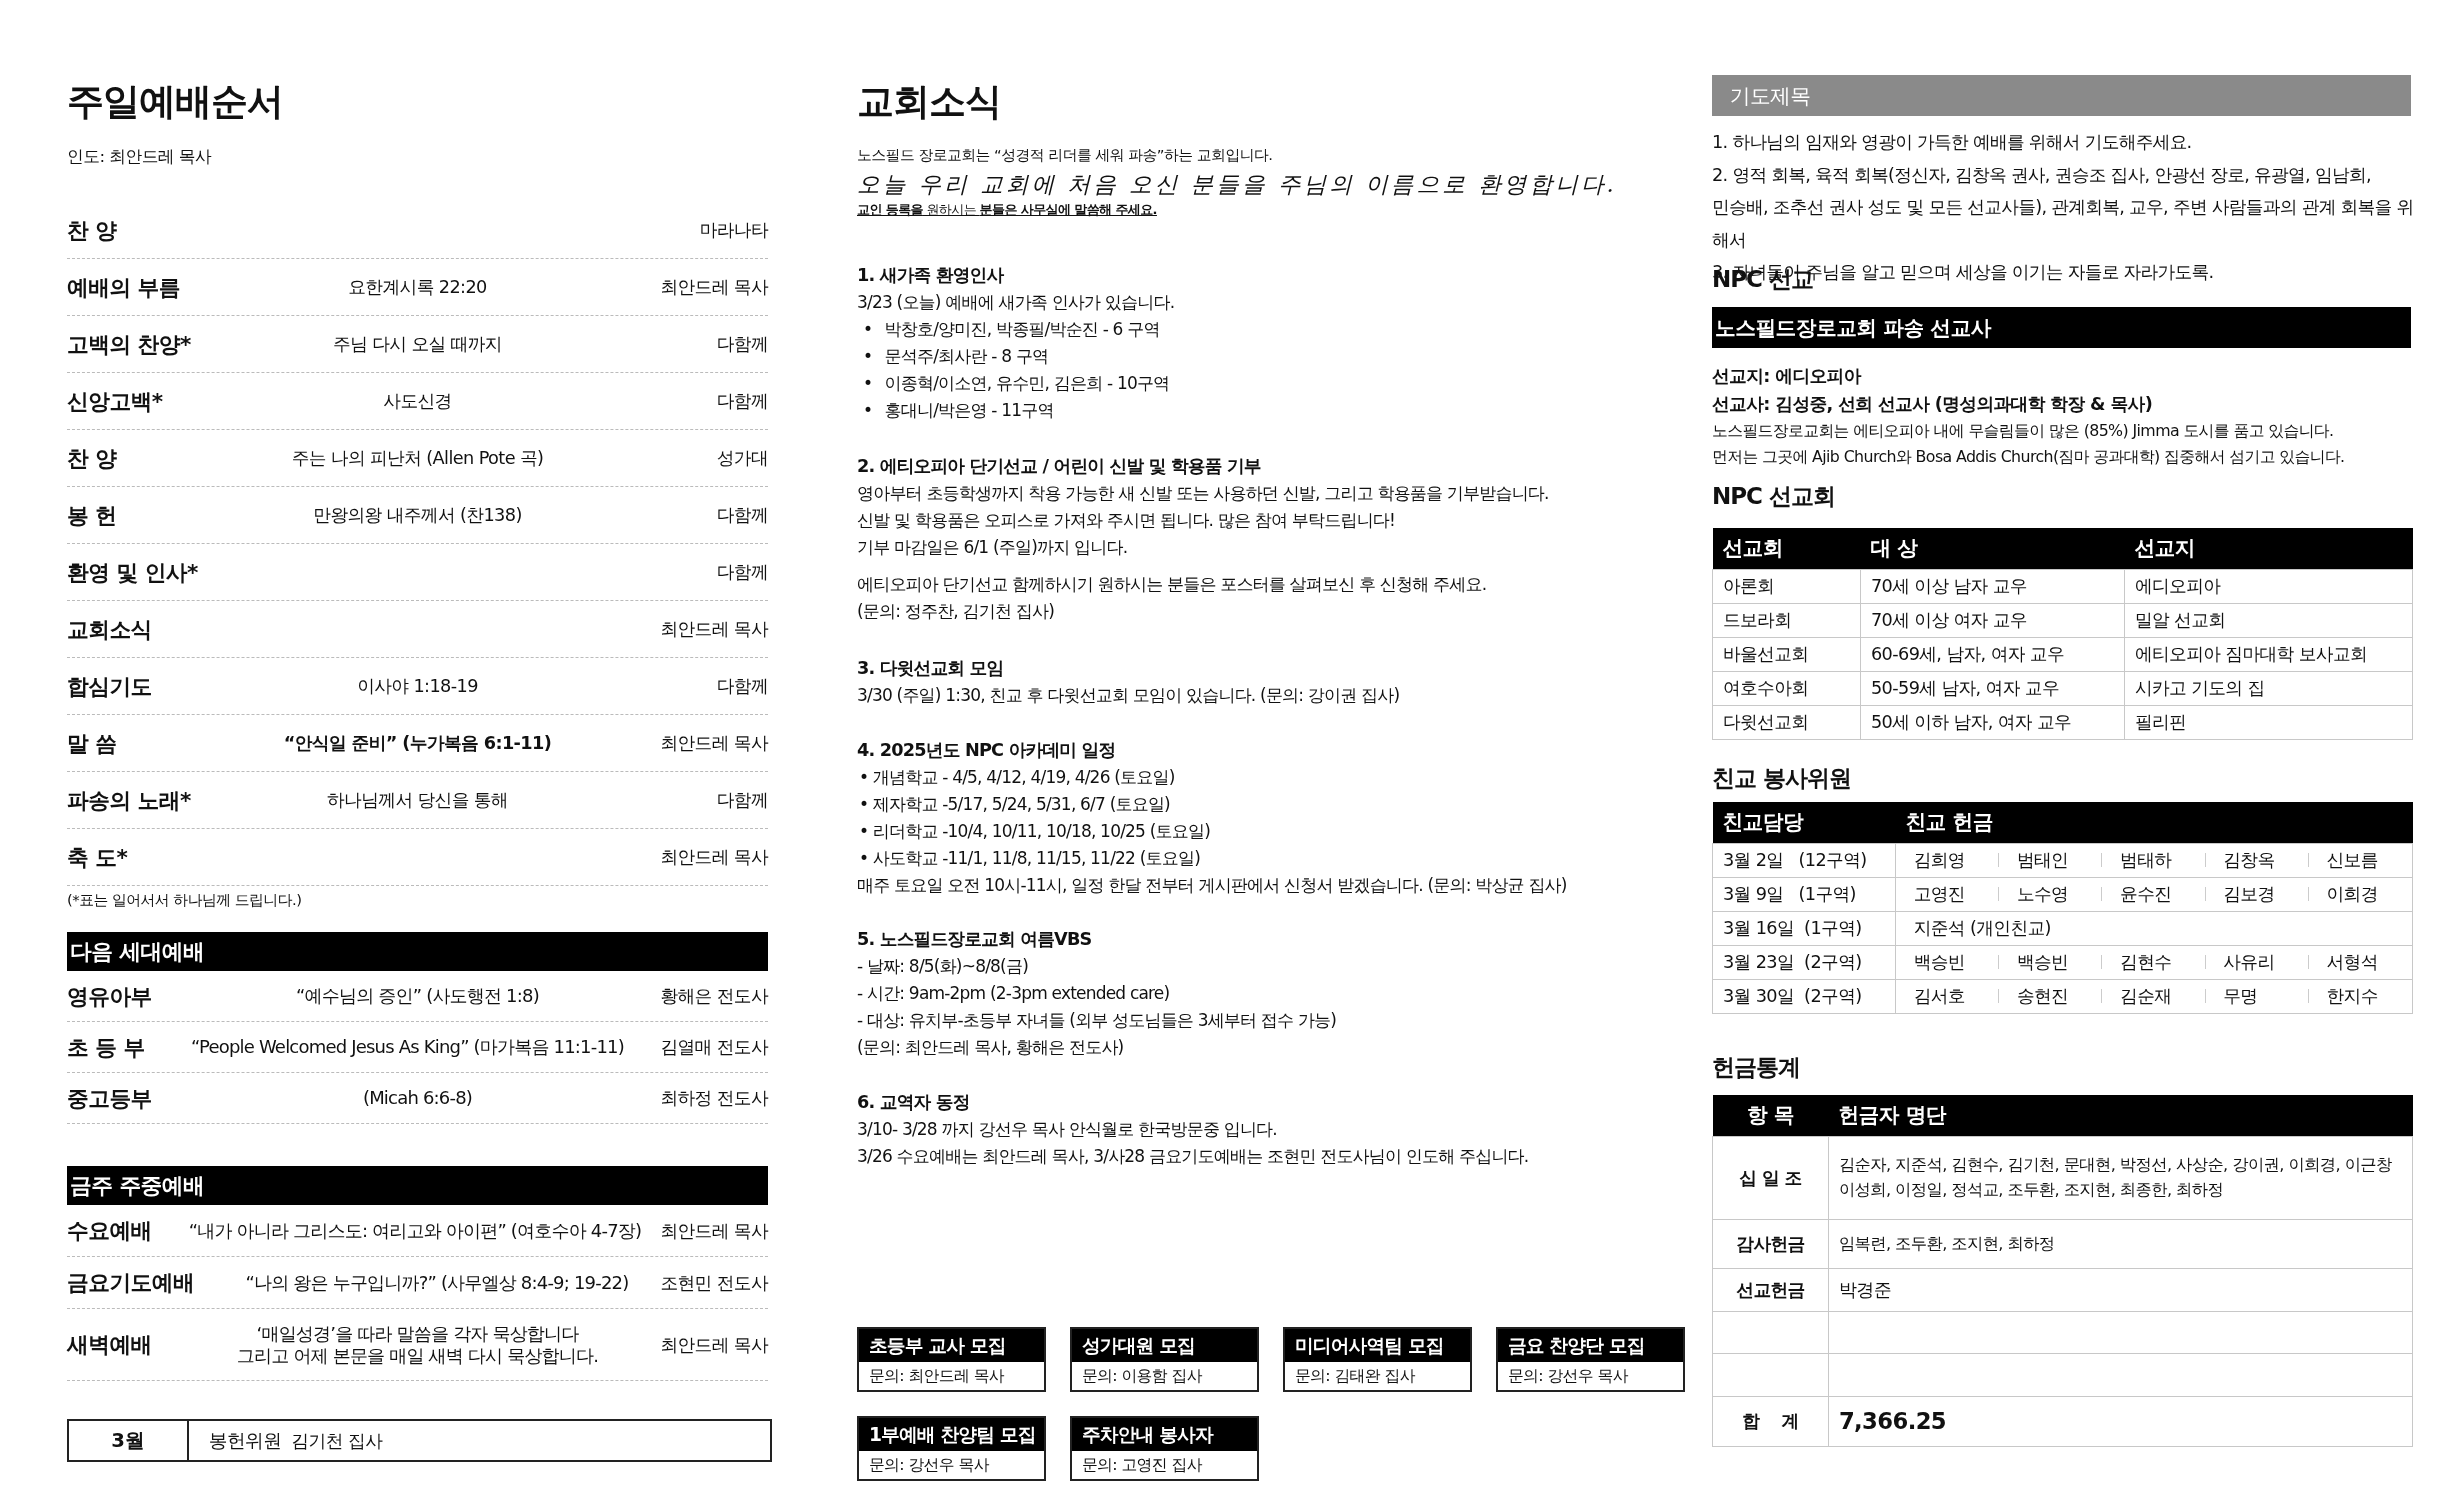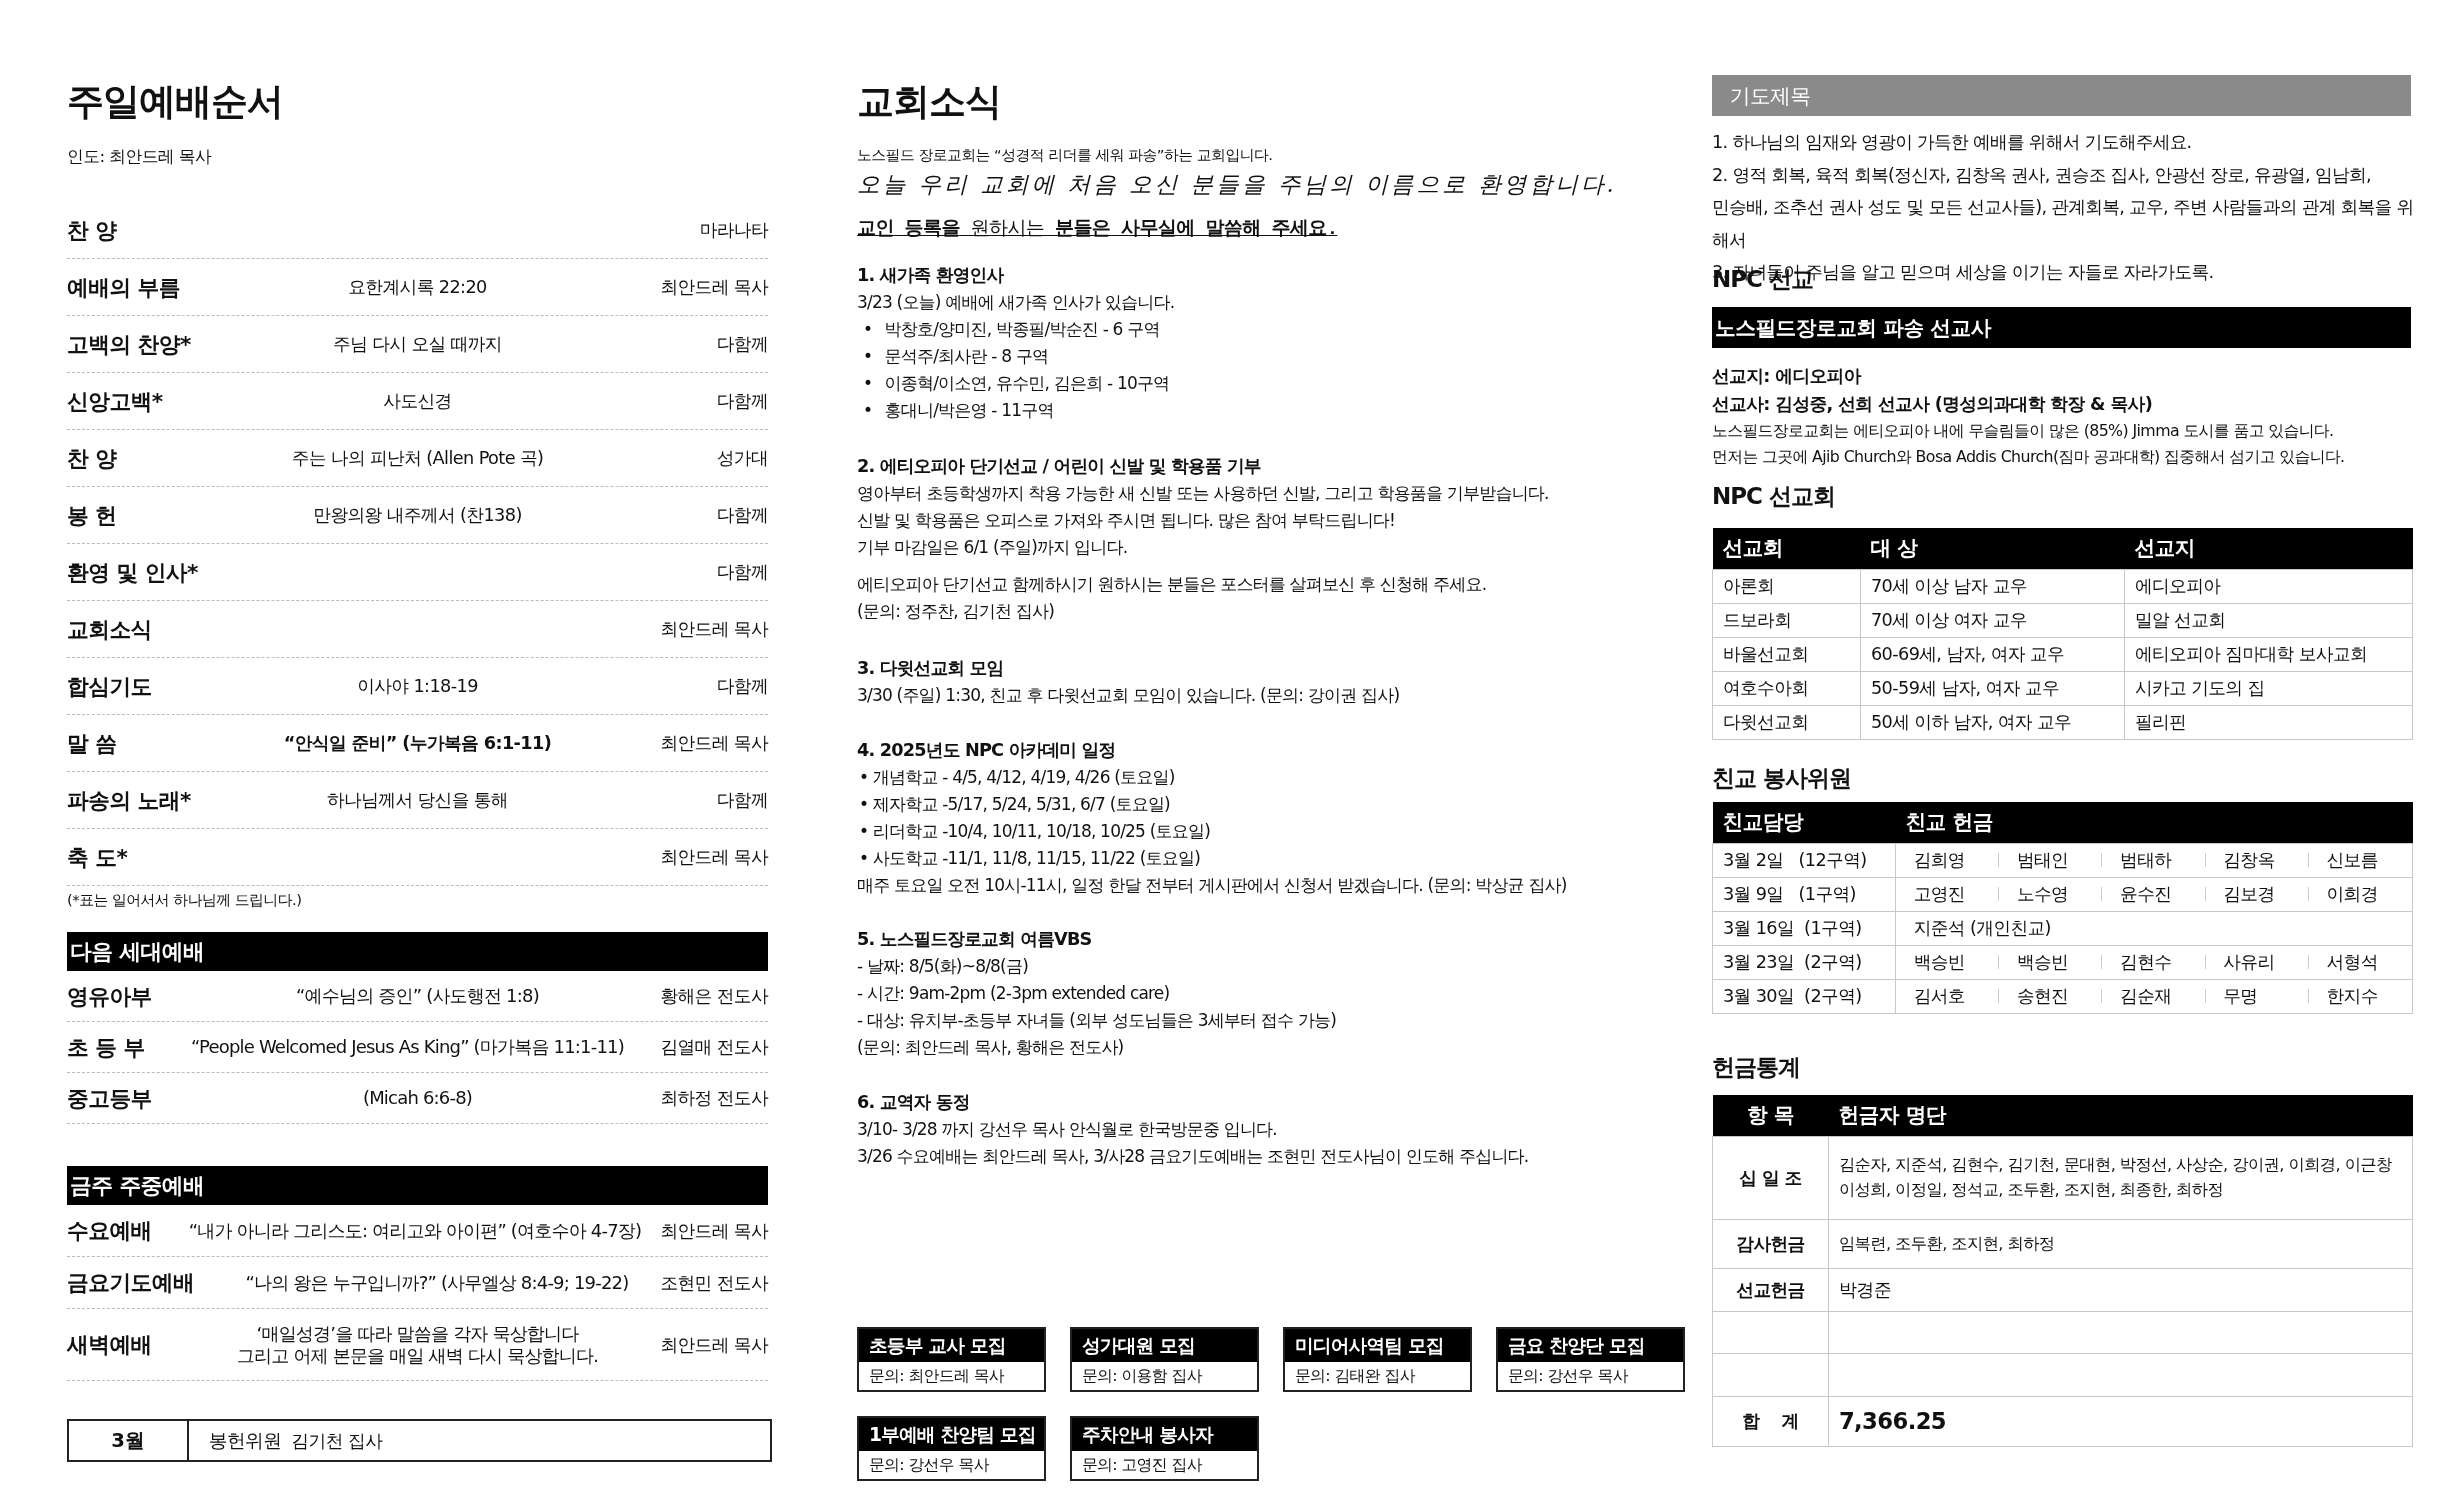--- a/index.html
+++ b/index.html
@@ -34,21 +34,21 @@
   .wk .srow.tall { height: 72px; }
   .offering-box { position: absolute; top: 1419px; width: 705px; height: 43px; border: 2px solid #222; display: flex; align-items: center; }
   .offering-box .month { width: 120px; border-right: 2px solid #222; height: 100%; display: flex; align-items: center; justify-content: center; font-weight: bold; font-size: 19.7px; }
   .offering-box .lbl { font-weight: normal; font-size: 18.7px; margin-left: 19.7px; letter-spacing: -0.5px; }
   .offering-box .val { font-size: 17.7px; margin-left: 9.9px; letter-spacing: -0.5px; }
 
   
   .mid-title { position: absolute; top: 77px; }
   .mission { position: absolute; top: 146px; font-size: 14.8px; letter-spacing: -0.5px; }
   .welcome { position: absolute; top: 169px; font-family: "DejaVu Serif", serif; font-style: italic; font-size: 22.7px; letter-spacing: 3px; }
-  .register { position: absolute; top: 215px; font-size: 19px; letter-spacing: -0.6px; text-decoration: underline; font-family: Liberation Mono, monospace; }
+  .register { position: absolute; top: 201px; font-size: 13px; letter-spacing: -0.6px; text-decoration: underline; }
   .register b { font-weight: bold; }
   .news { position: absolute; left: 0; width: 808px; font-size: 17px; letter-spacing: -0.8px; line-height: 27px; }
   .news .nh { font-weight: bold; font-size: 17.7px; letter-spacing: -0.8px; }
   .news ul { list-style: none; }
   .news li { padding-left: 27.6px; position: relative; }
   .news li::before { content: "•"; position: absolute; left: 5.9px; }
   .news .gap { height: 9.9px; }
   .n1 { top: 262px; }
   .n2 { top: 453px; }
   .n3 { top: 655px; }

